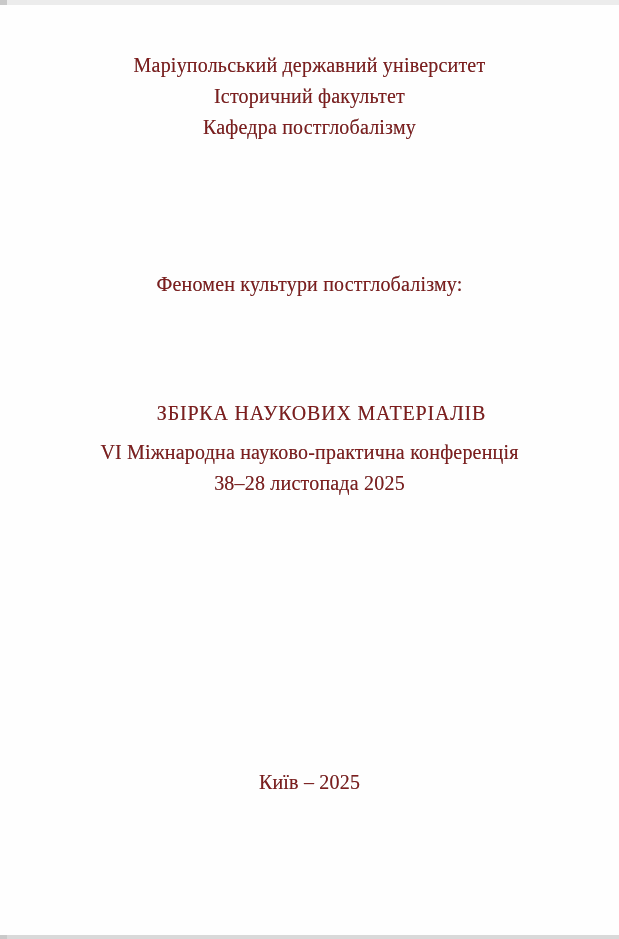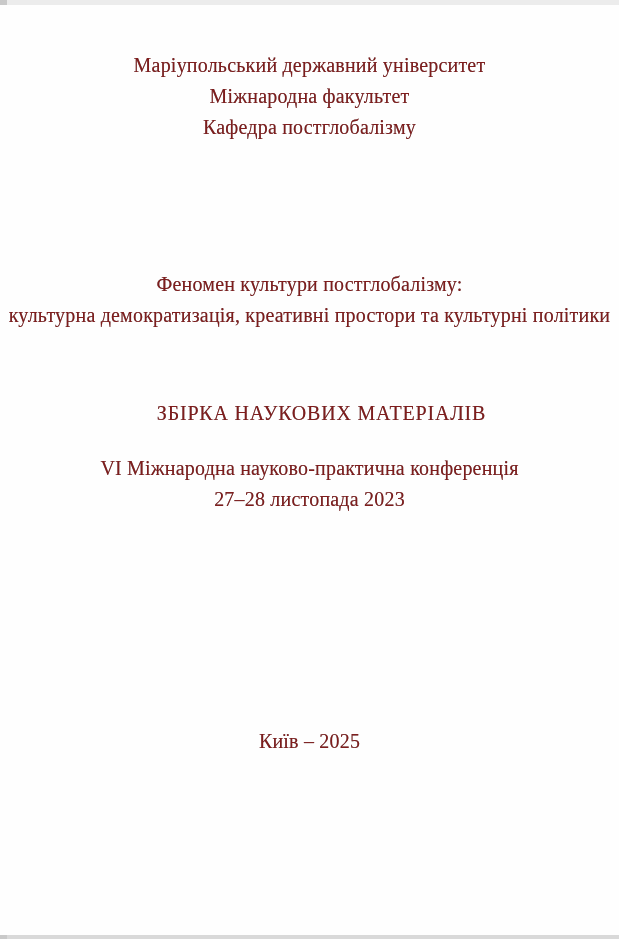--- a/index.html
+++ b/index.html
@@ -45,22 +45,22 @@
     text-align: center;
     font-size: 20px;
     line-height: 31px;
     letter-spacing: 0.2px;
     text-shadow: 0 0 0.6px rgba(46,46,46,0.55);
     white-space: nowrap;
   }
   .block-header    { top: 50px;  }
   .block-title     { top: 269px; }
   .block-subtitle  { top: 398px; letter-spacing: 0.8px; margin-left: 12px; }
-  .block-conf      { top: 453px; }
-  .block-footer    { top: 726px; }
+  .block-conf      { top: 437px; }
+  .block-footer    { top: 767px; }
 
   .stack .row { display: block; }
   .stack {
     position: absolute;
     left: 0;
     width: 100%;
     text-align: center;
     font-size: 20px;
     line-height: 31px;
     letter-spacing: 0.2px;
@@ -70,34 +70,33 @@
 </head>
 <body>
 
 <div class="page">
 
   <div class="edge-top"></div>
   <div class="edge-corner top"></div>
 
   <div class="stack block-header">
     <span class="row">Маріупольський державний університет</span>
-    <span class="row">Міжнародна факультет</span>
+    <span class="row">Історичний факультет</span>
     <span class="row">Кафедра постглобалізму</span>
   </div>
 
   <div class="stack block-title">
     <span class="row">Феномен культури постглобалізму:</span>
-    <span class="row">культурна демократизація, креативні простори та культурні політики</span>
   </div>
 
   <div class="line block-subtitle">ЗБІРКА НАУКОВИХ МАТЕРІАЛІВ</div>
 
   <div class="stack block-conf">
     <span class="row">VI Міжнародна науково-практична конференція</span>
-    <span class="row">27–28 листопада 2023</span>
+    <span class="row">38–28 листопада 2025</span>
   </div>
 
   <div class="line block-footer">Київ – 2025</div>
 
   <div class="edge-bottom"></div>
   <div class="edge-corner bottom"></div>
 
 </div>
 
 </body></html>

